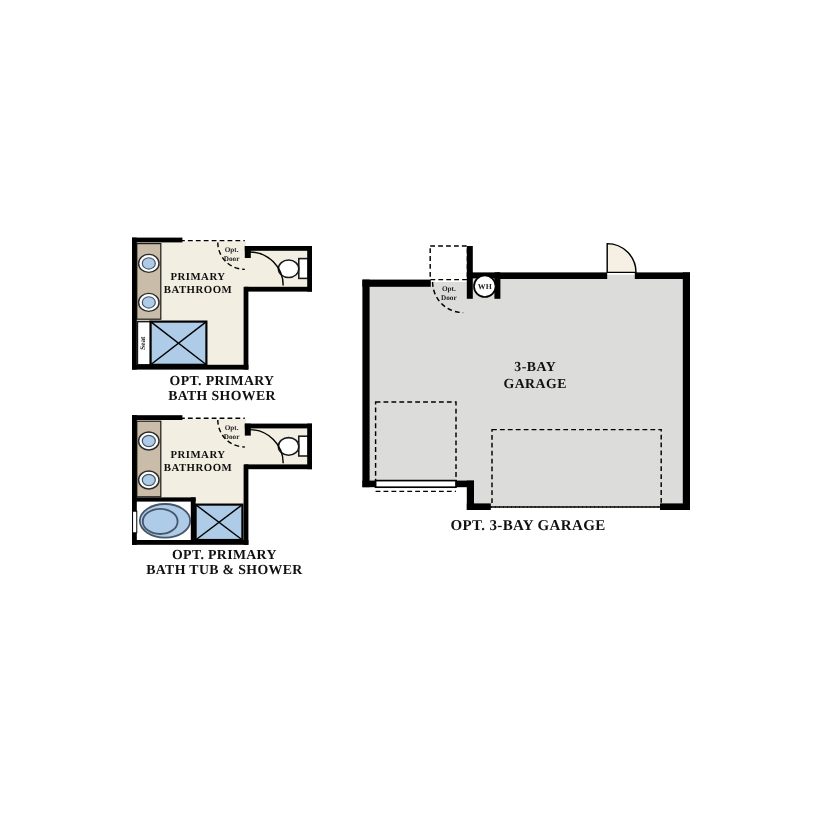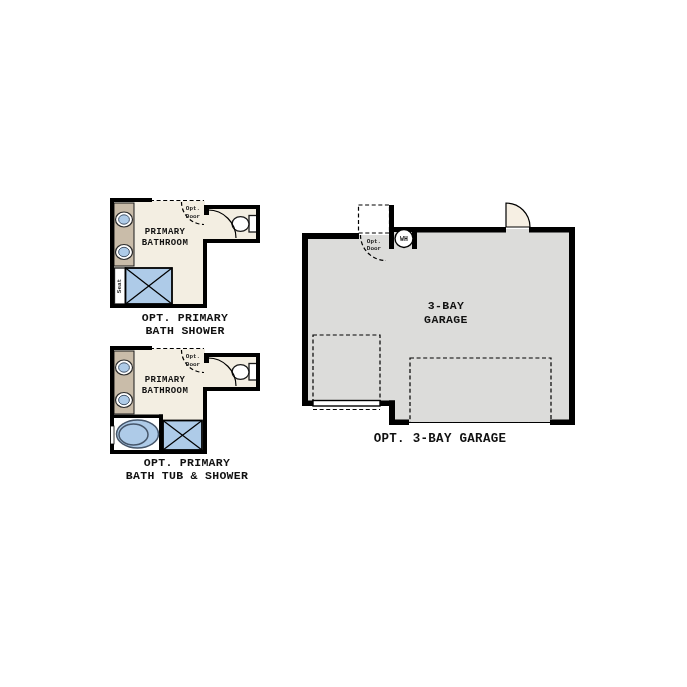--- a/index.html
+++ b/index.html
@@ -1,17 +1,17 @@
 <!DOCTYPE html>
 <html><head>
 <meta charset="utf-8">
 <style>
   html,body{margin:0;padding:0;background:#ffffff;}
   .stage{position:relative;width:687px;height:687px;background:#ffffff;overflow:hidden;
-         font-family:Liberation Mono, monospace;}
+         font-family:Liberation Serif, serif;}
   svg{display:block;}
 
   
   .wall{fill:#000000;}
   .floor{fill:#f3eee2;}
   .garage-floor{fill:#dcdcda;}
   .counter{fill:#c9bca9;stroke:#1a1a1a;stroke-width:1;}
   .white-fix{fill:#ffffff;stroke:#1a1a1a;stroke-width:1.3;}
   .blue-fix{fill:#aecbe8;stroke:#000000;stroke-width:1.8;}
   .blue-oval{fill:#aecbe8;stroke:#46566a;stroke-width:1.5;}

